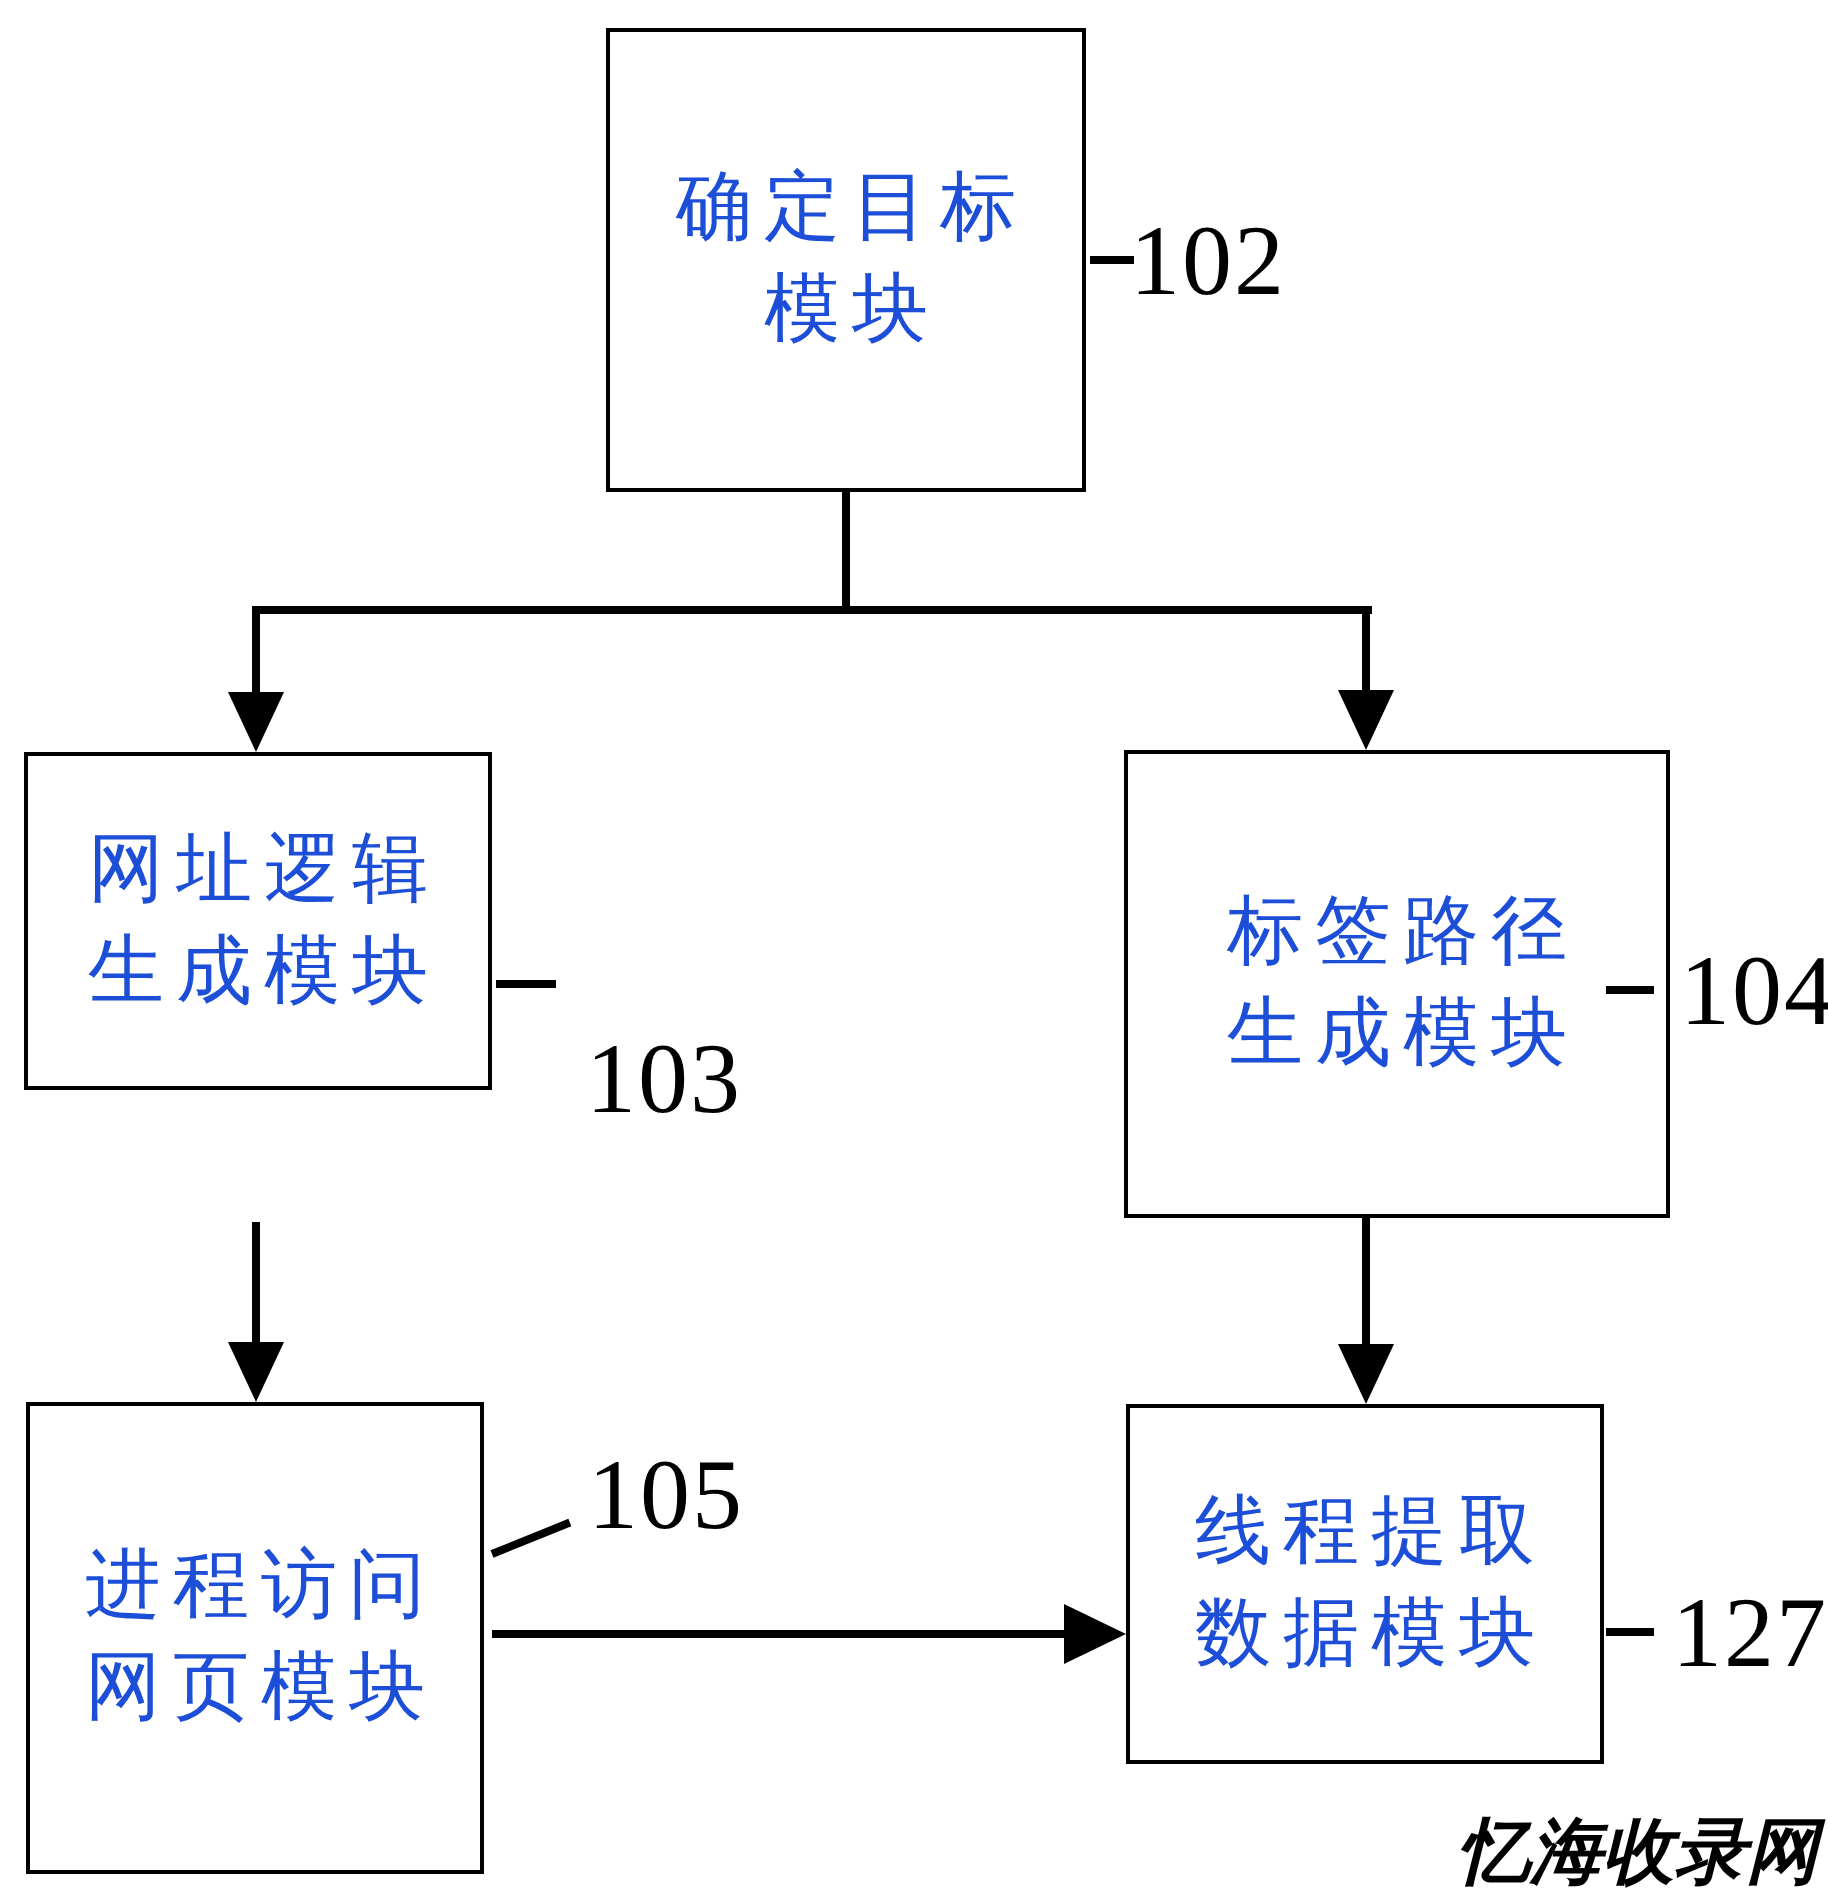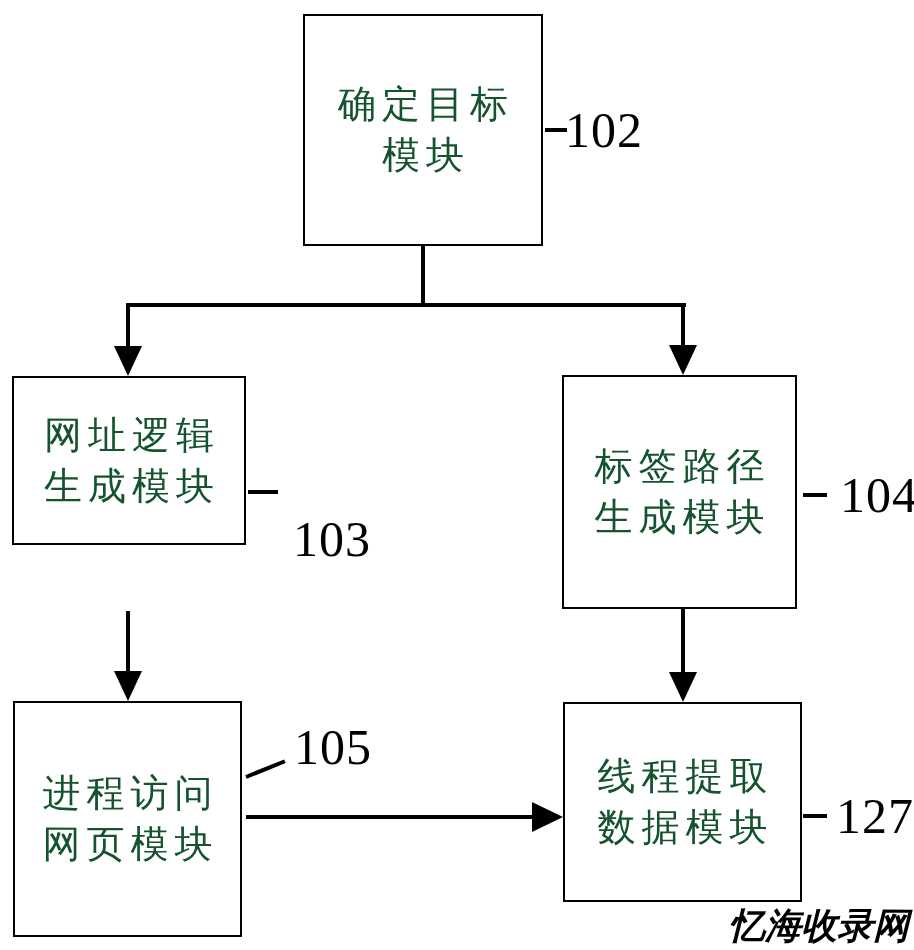--- a/index.html
+++ b/index.html
@@ -18,21 +18,21 @@
     background: #ffffff;
     display: flex;
     align-items: center;
     justify-content: center;
   }
   .box-text {
     text-align: center;
     font-size: 38px;
     line-height: 51px;
     letter-spacing: 6px;
-    color: #14532d;
+    color: #1d4ed8;
     white-space: nowrap;
   }
   .box-text div { text-indent: 6px; }
   .ref-label {
     position: absolute;
     font-size: 50px;
     line-height: 50px;
     color: #000000;
     letter-spacing: 1px;
     white-space: nowrap;
@@ -85,35 +85,35 @@
     </div>
   </div>
 
   <div class="box" style="left:12px; top:376px; width:234px; height:169px;">
     <div class="box-text">
       <div>网址逻辑</div>
       <div>生成模块</div>
     </div>
   </div>
 
-  <div class="box" style="left:562px; top:375px; width:235px; height:234px;">
+  <div class="box" style="left:562px; top:375px; width:273px; height:234px;">
     <div class="box-text">
       <div>标签路径</div>
       <div>生成模块</div>
     </div>
   </div>
 
   <div class="box" style="left:13px; top:701px; width:229px; height:236px;">
     <div class="box-text">
       <div>进程访问</div>
       <div>网页模块</div>
     </div>
   </div>
 
-  <div class="box" style="left:563px; top:702px; width:239px; height:200px;">
+  <div class="box" style="left:563px; top:702px; width:239px; height:180px;">
     <div class="box-text">
       <div>线程提取</div>
       <div>数据模块</div>
     </div>
   </div>
 
   <div class="vline" style="left:421px; top:246px; width:4px; height:61px;"></div>
   <div class="hline" style="left:126px; top:303px; width:560px; height:4px;"></div>
   <div class="vline" style="left:126px; top:303px; width:4px; height:48px;"></div>
   <div class="arrowhead-down" style="left:114px; top:346px;"></div>

